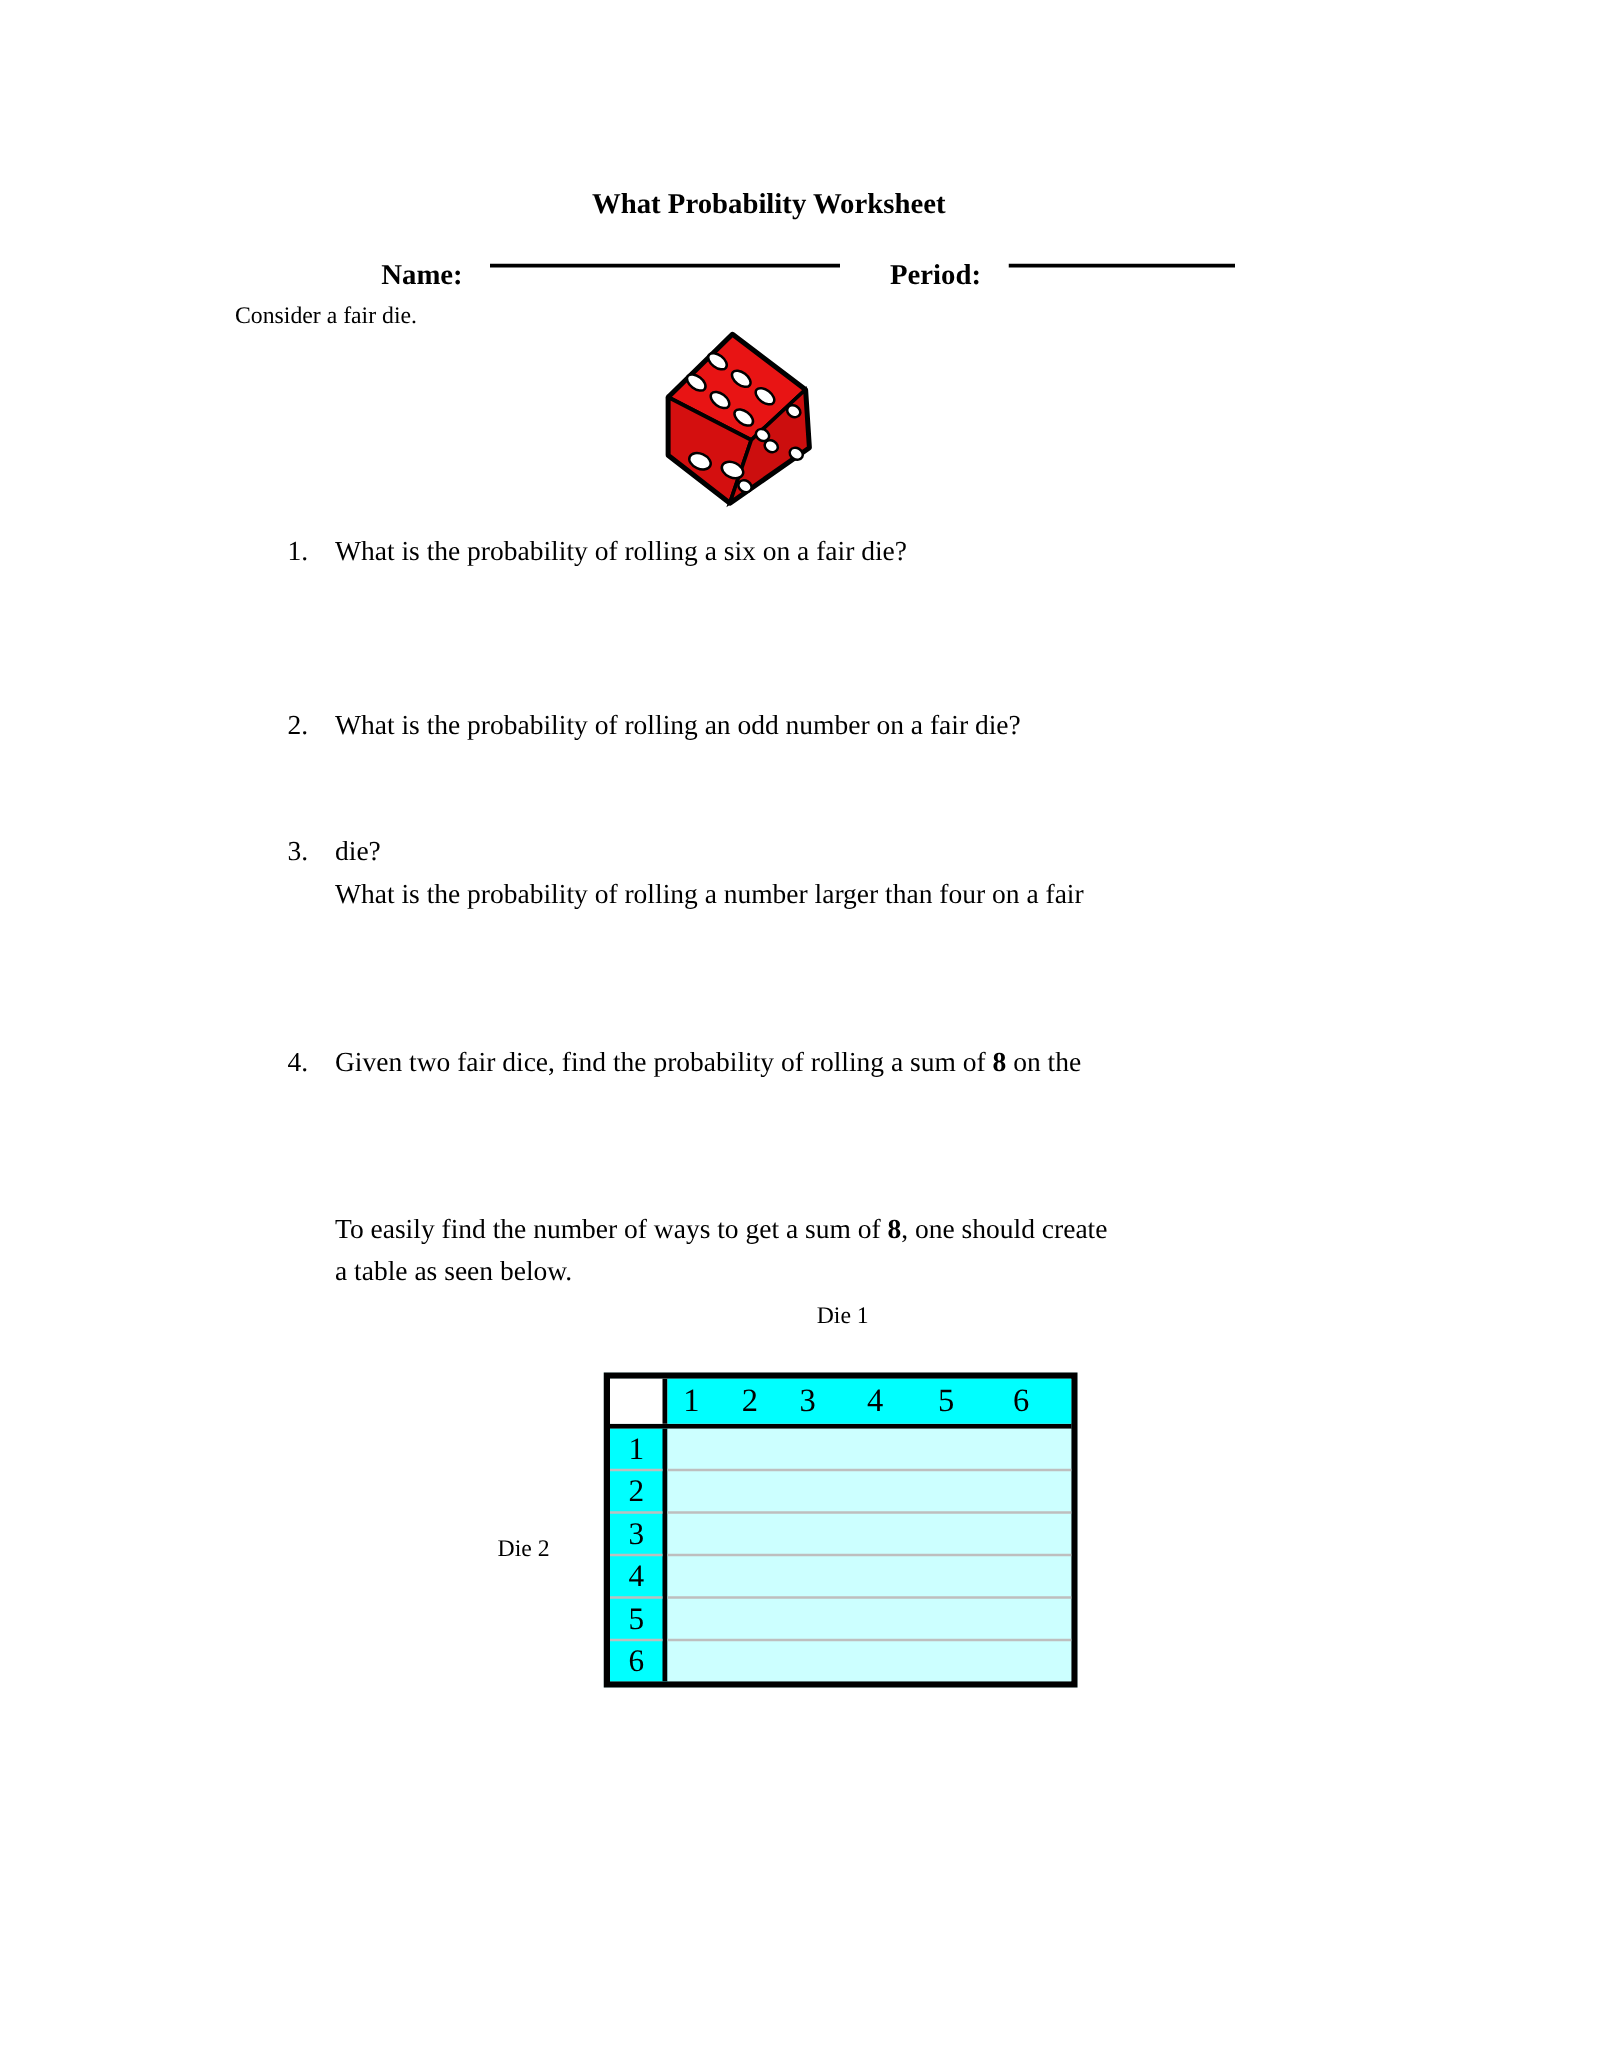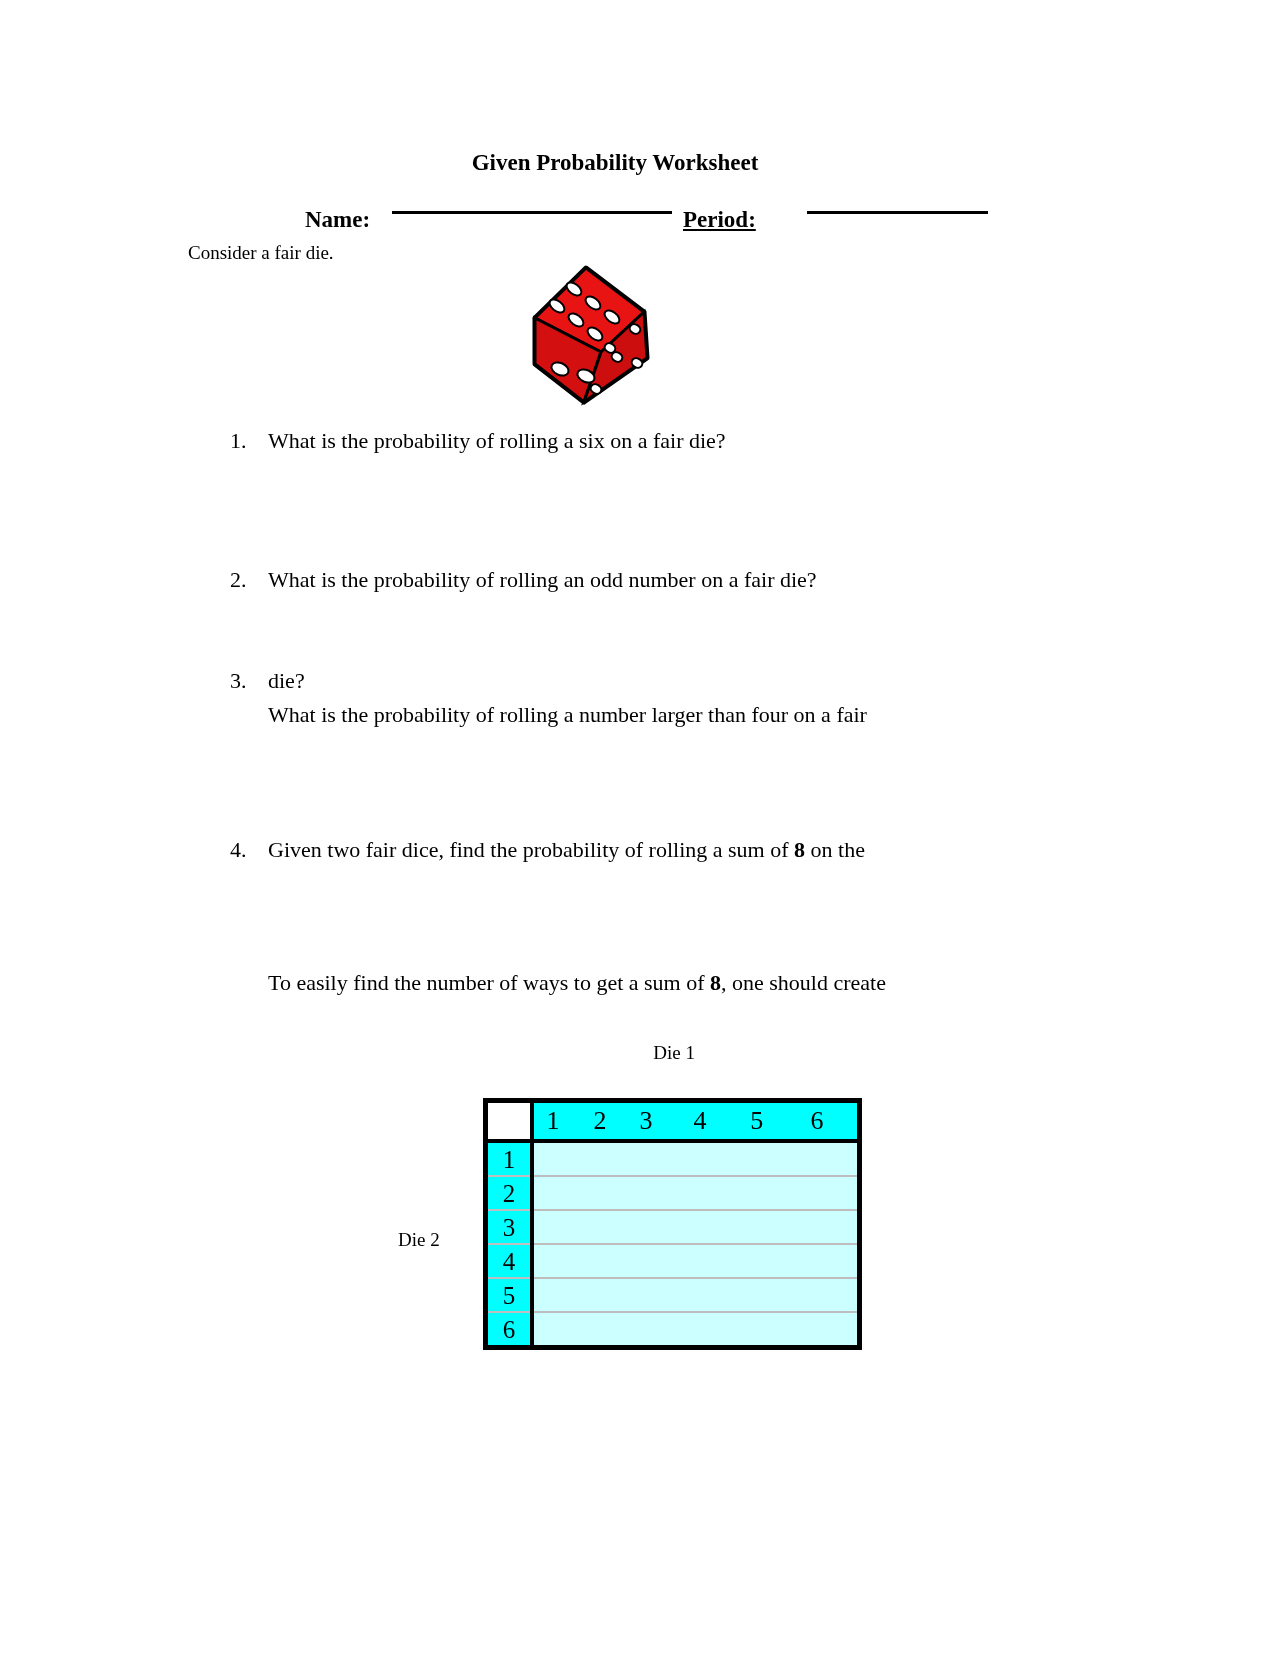--- a/index.html
+++ b/index.html
@@ -15,21 +15,21 @@
 
   .title {
     left:0; top:150px; width:1230px;
     text-align:center;
     font-size:23px; font-weight:bold;
   }
   .name-label, .period-label {
     top:188px; font-size:23px; font-weight:bold;margin-top:19px;
   }
   .name-label { left:305px; }
-  .period-label { left:683px;text-decoration:underline; }
+  .period-label { left:712px; }
   .blank-line {
     top:211px; height:0;
     border-bottom:3px solid #000;
   }
   .name-line { left:392px; width:280px; }
   .period-line { left:807px; width:181px; }
 
   .intro { left:188px; top:242px; font-size:19px; }
 
   .die-svg { left:530px; top:264px; }
@@ -84,21 +84,21 @@
   .tbl-cells {
     flex:1; background:#CCFFFF;
     display:flex; flex-direction:column;
   }
   .body-row { flex:1; border-bottom:2px solid #BEBEBE; }
   .rowhead:last-child, .body-row:last-child { border-bottom:none; }
 </style>
 </head>
 <body>
 
-<div class="abs title">Given Probability Worksheet</div>
+<div class="abs title">What Probability Worksheet</div>
 
 <span class="abs name-label">Name:</span>
 <div class="abs blank-line name-line"></div>
 <span class="abs period-label">Period:</span>
 <div class="abs blank-line period-line"></div>
 
 <div class="abs intro">Consider a fair die.</div>
 
 <svg class="abs die-svg" width="124" height="146" viewBox="0 0 124 146">
 
@@ -152,20 +152,21 @@
 <div class="abs question q4">
   <span class="q-num">4.</span>
   <span class="q-text">
     <span style="display:block"><span>Given two fair dice, find the probability of rolling a sum of </span><span class="b8">8</span><span> on the</span></span>
   </span>
 </div>
 
 <div class="abs question note">
   <span class="q-text">
     <span style="display:block"><span>To easily find the number of ways to get a sum of </span><span class="b8">8</span><span>, one should create</span></span>
+    <span style="display:block">a table as seen below.</span>
   </span>
 </div>
 
 <div class="abs die1-label">Die 1</div>
 <div class="abs die2-label">Die 2</div>
 
 <div class="abs dice-table">
   <div class="tbl-header-row">
     <div class="tbl-corner"></div>
     <div class="tbl-colheads">

